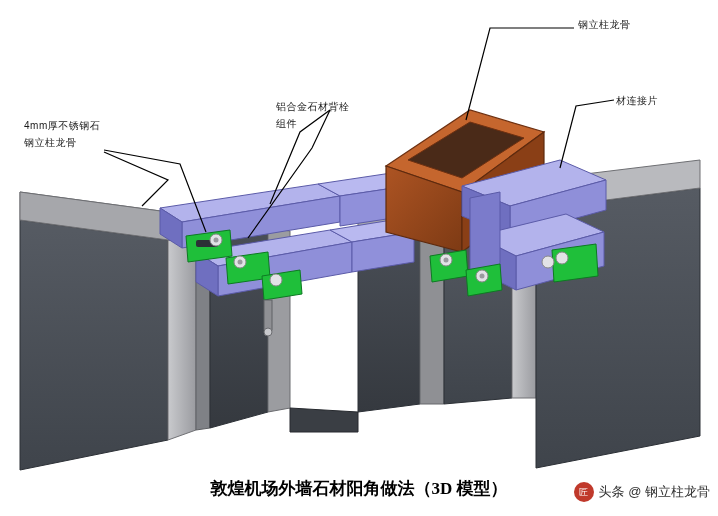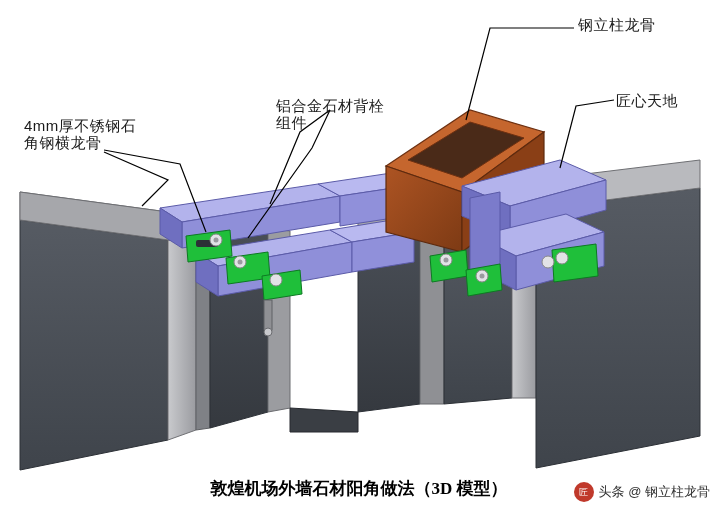--- a/index.html
+++ b/index.html
@@ -12,21 +12,21 @@
   }
   #root {
     position: relative;
     width: 718px;
     height: 516px;
     background: #ffffff;
     overflow: hidden;
   }
   .label {
     position: absolute;
-    font-size: 15px;
+    font-size: 10px;
     line-height: 17px;
     color: #1a1a1a;
     font-family: "Liberation Sans", sans-serif;
     white-space: pre-line;
     letter-spacing: 0.5px;
   }
   .caption {
     position: absolute;
     left: 0;
     right: 0;
@@ -197,27 +197,27 @@
       <polyline points="614,100 576,106 560,168"></polyline>
       <polyline points="330,110 300,132 270,204"></polyline>
       <polyline points="330,110 312,148 248,238"></polyline>
       <polyline points="104,150 180,164 206,232"></polyline>
       <polyline points="104,152 168,180 142,206"></polyline>
     </g>
   </svg>
 
   <div class="label" style="left:578px; top:16px;">钢立柱龙骨</div>
 
-  <div class="label" style="left:616px; top:92px;">匠心天地</div>
+  <div class="label" style="left:616px; top:92px;">材连接片</div>
 
   <div class="label" style="left:276px; top:98px;font-family:Liberation Serif, serif;">铝合金石材背栓
 组件</div>
 
   <div class="label" style="left:24px; top:117px;">4mm厚不锈钢石
-角钢横龙骨</div>
+钢立柱龙骨</div>
 
   <div class="caption">敦煌机场外墙石材阳角做法（3D 模型）</div>
 
   <div class="wm">
     <span class="wm-logo">匠</span>
     <span>头条 @ 钢立柱龙骨</span>
   </div>
 
 </div>
 

